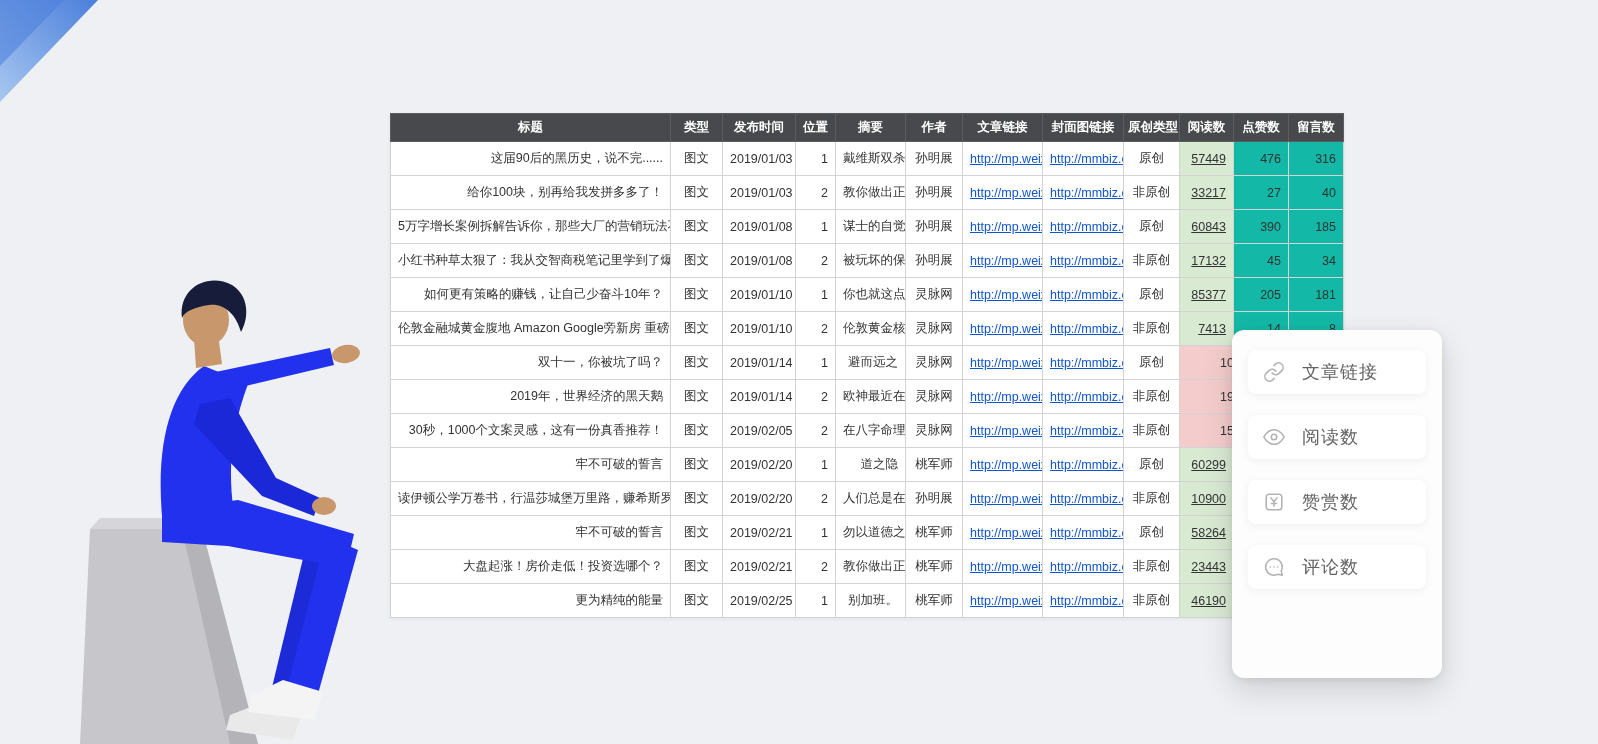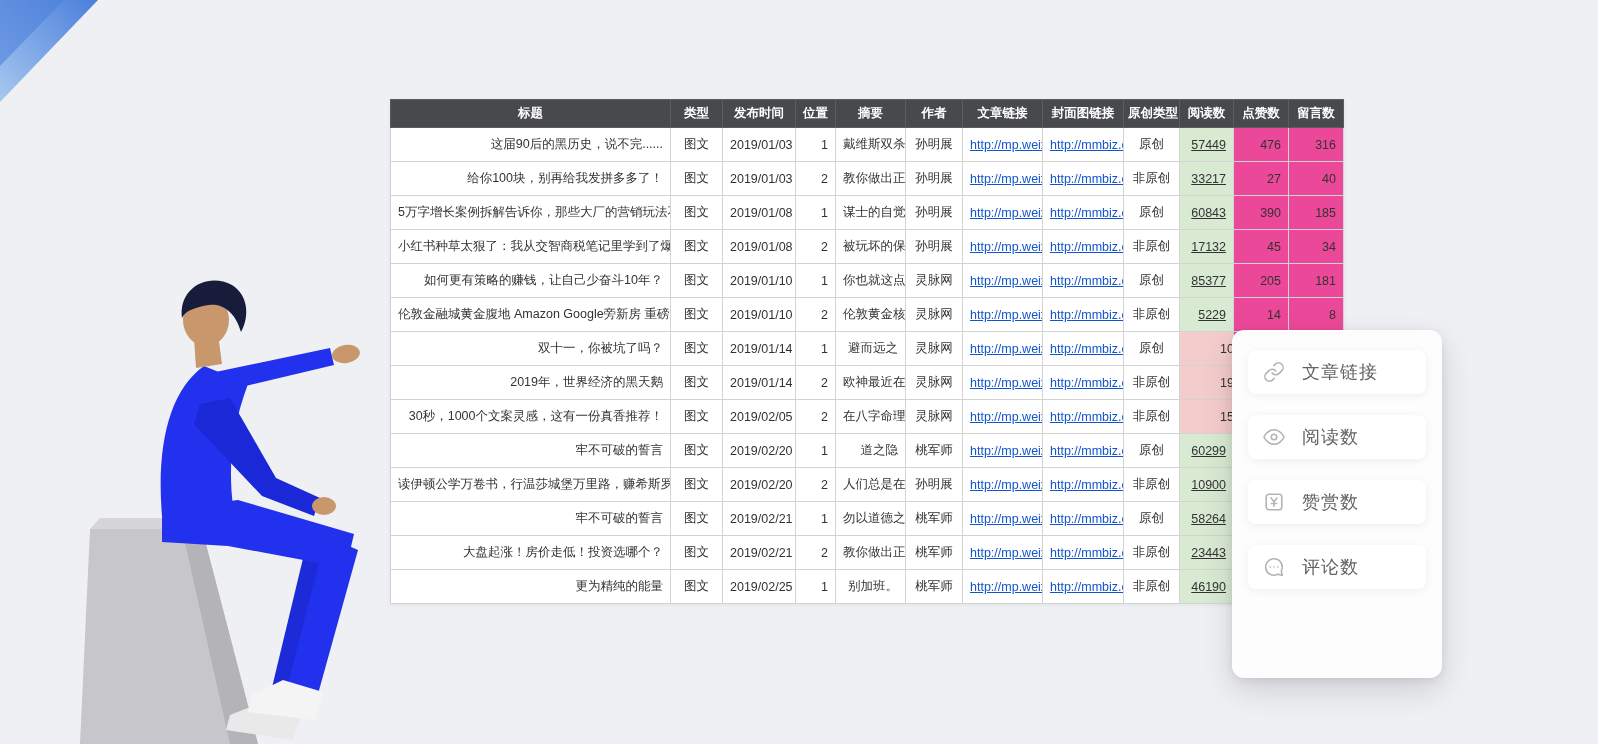--- a/index.html
+++ b/index.html
@@ -7,34 +7,34 @@
   body { font-family:"Liberation Sans", sans-serif; background:#eef0f3; overflow:hidden; }
   .stage { position:relative; width:1598px; height:744px; background:#eef0f3; overflow:hidden; }
 
   
   .corner { position:absolute; left:0; top:0; z-index:0; }
 
   
   .person { position:absolute; left:78px; top:272px; width:320px; height:472px; z-index:1; }
 
   
-  .data-table { position:absolute; left:390px; top:99px; width:953px; z-index:2;
+  .data-table { position:absolute; left:390px; top:113px; width:953px; z-index:2;
                 border-collapse:collapse; background:#fff; table-layout:fixed;
                 font-size:12.5px; color:#333; box-shadow:0 1px 4px rgba(0,0,0,0.06); }
   .data-table th { background:#48494d; color:#ffffff; font-weight:bold; height:28px;
                    border:1px solid #5c5d62; padding:0 4px; font-size:12.5px;
                    overflow:hidden; white-space:nowrap; }
   .data-table td { border:1px solid #d3d3d3; height:34px; padding:0 7px;
                    overflow:hidden; white-space:nowrap; background:#fff; vertical-align:middle; }
   .col-left   { text-align:right; }
   .col-center { text-align:center; }
   .col-num    { text-align:right; }
   td.reads-green { background:#d9ead3;text-decoration:underline; }
   td.reads-pink  { background:#f4cccc;padding-left:40px; }
-  td.blue-col    { background:#ec4899; }
+  td.blue-col    { background:#14b8a6; }
   td.link-cell a { color:#1155cc; text-decoration:underline; cursor:pointer; }
 
   
   .panel { position:absolute; left:1232px; top:330px; width:210px; height:348px; z-index:5;
            background:#fdfdfd; border-radius:12px;
            box-shadow:0 12px 32px rgba(0,0,0,0.14), 0 2px 8px rgba(0,0,0,0.08);
            padding:20px 16px; display:flex; flex-direction:column; gap:21px; }
   .panel-item { height:44px; background:#ffffff; border-radius:8px;
                 box-shadow:0 2px 8px rgba(0,0,0,0.06);
                 display:flex; align-items:center; padding:0 14px; gap:16px; cursor:pointer; }
@@ -191,21 +191,21 @@
         <tr>
           <td class="col-left">伦敦金融城黄金腹地 Amazon Google旁新房 重磅发售</td>
           <td class="col-center">图文</td>
           <td class="col-center">2019/01/10</td>
           <td class="col-num">2</td>
           <td class="col-left">伦敦黄金核心</td>
           <td class="col-center">灵脉网</td>
           <td class="col-center link-cell"><a href="#">http://mp.weix</a></td>
           <td class="col-center link-cell"><a href="#">http://mmbiz.c</a></td>
           <td class="col-center">非原创</td>
-          <td class="col-num reads-green">5229</td>
+          <td class="col-num reads-green">7413</td>
           <td class="col-num blue-col">14</td>
           <td class="col-num blue-col">8</td>
         </tr>
         <tr>
           <td class="col-left">双十一，你被坑了吗？</td>
           <td class="col-center">图文</td>
           <td class="col-center">2019/01/14</td>
           <td class="col-num">1</td>
           <td class="col-left">避而远之</td>
           <td class="col-center">灵脉网</td>

